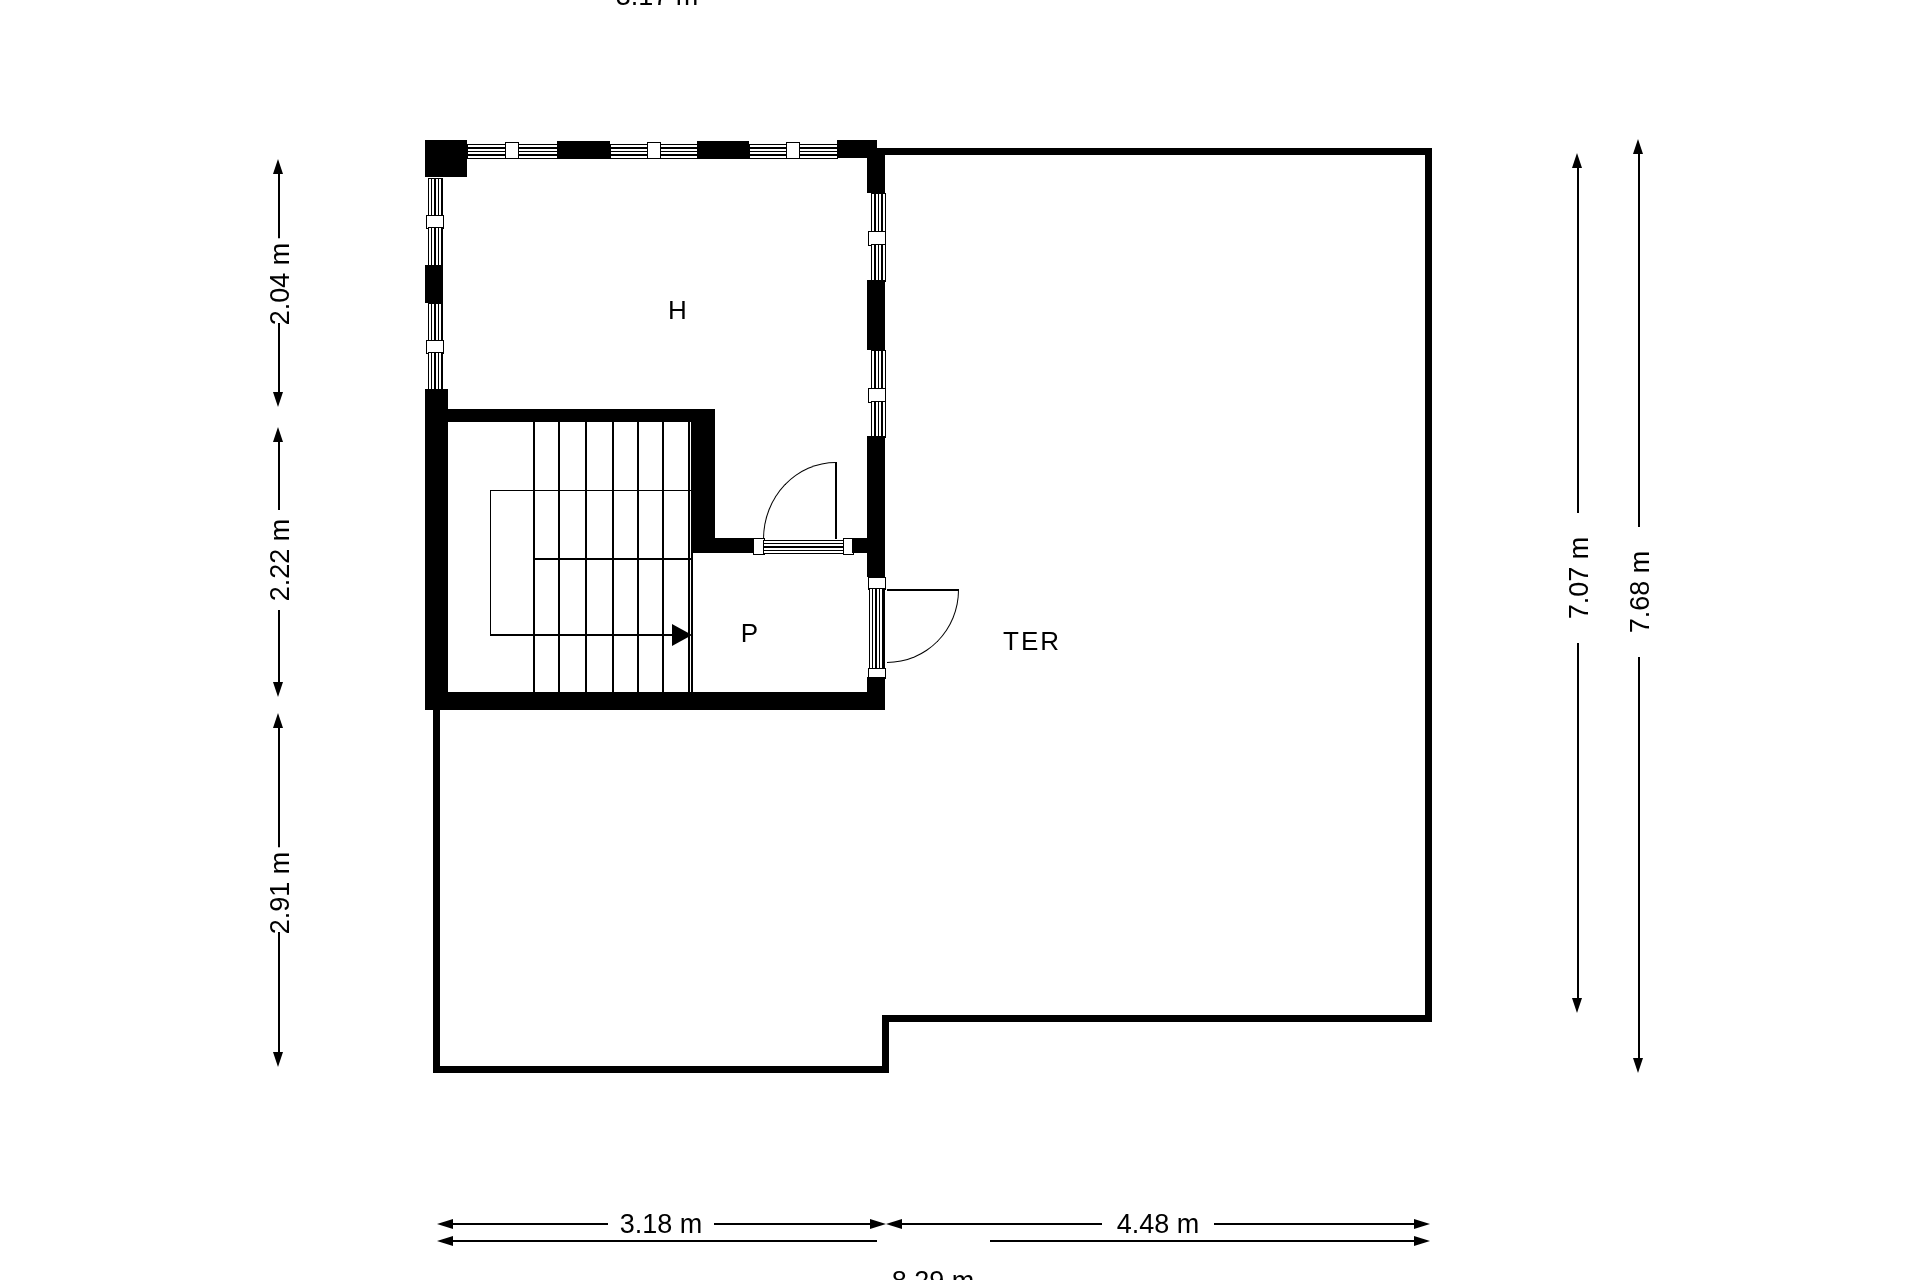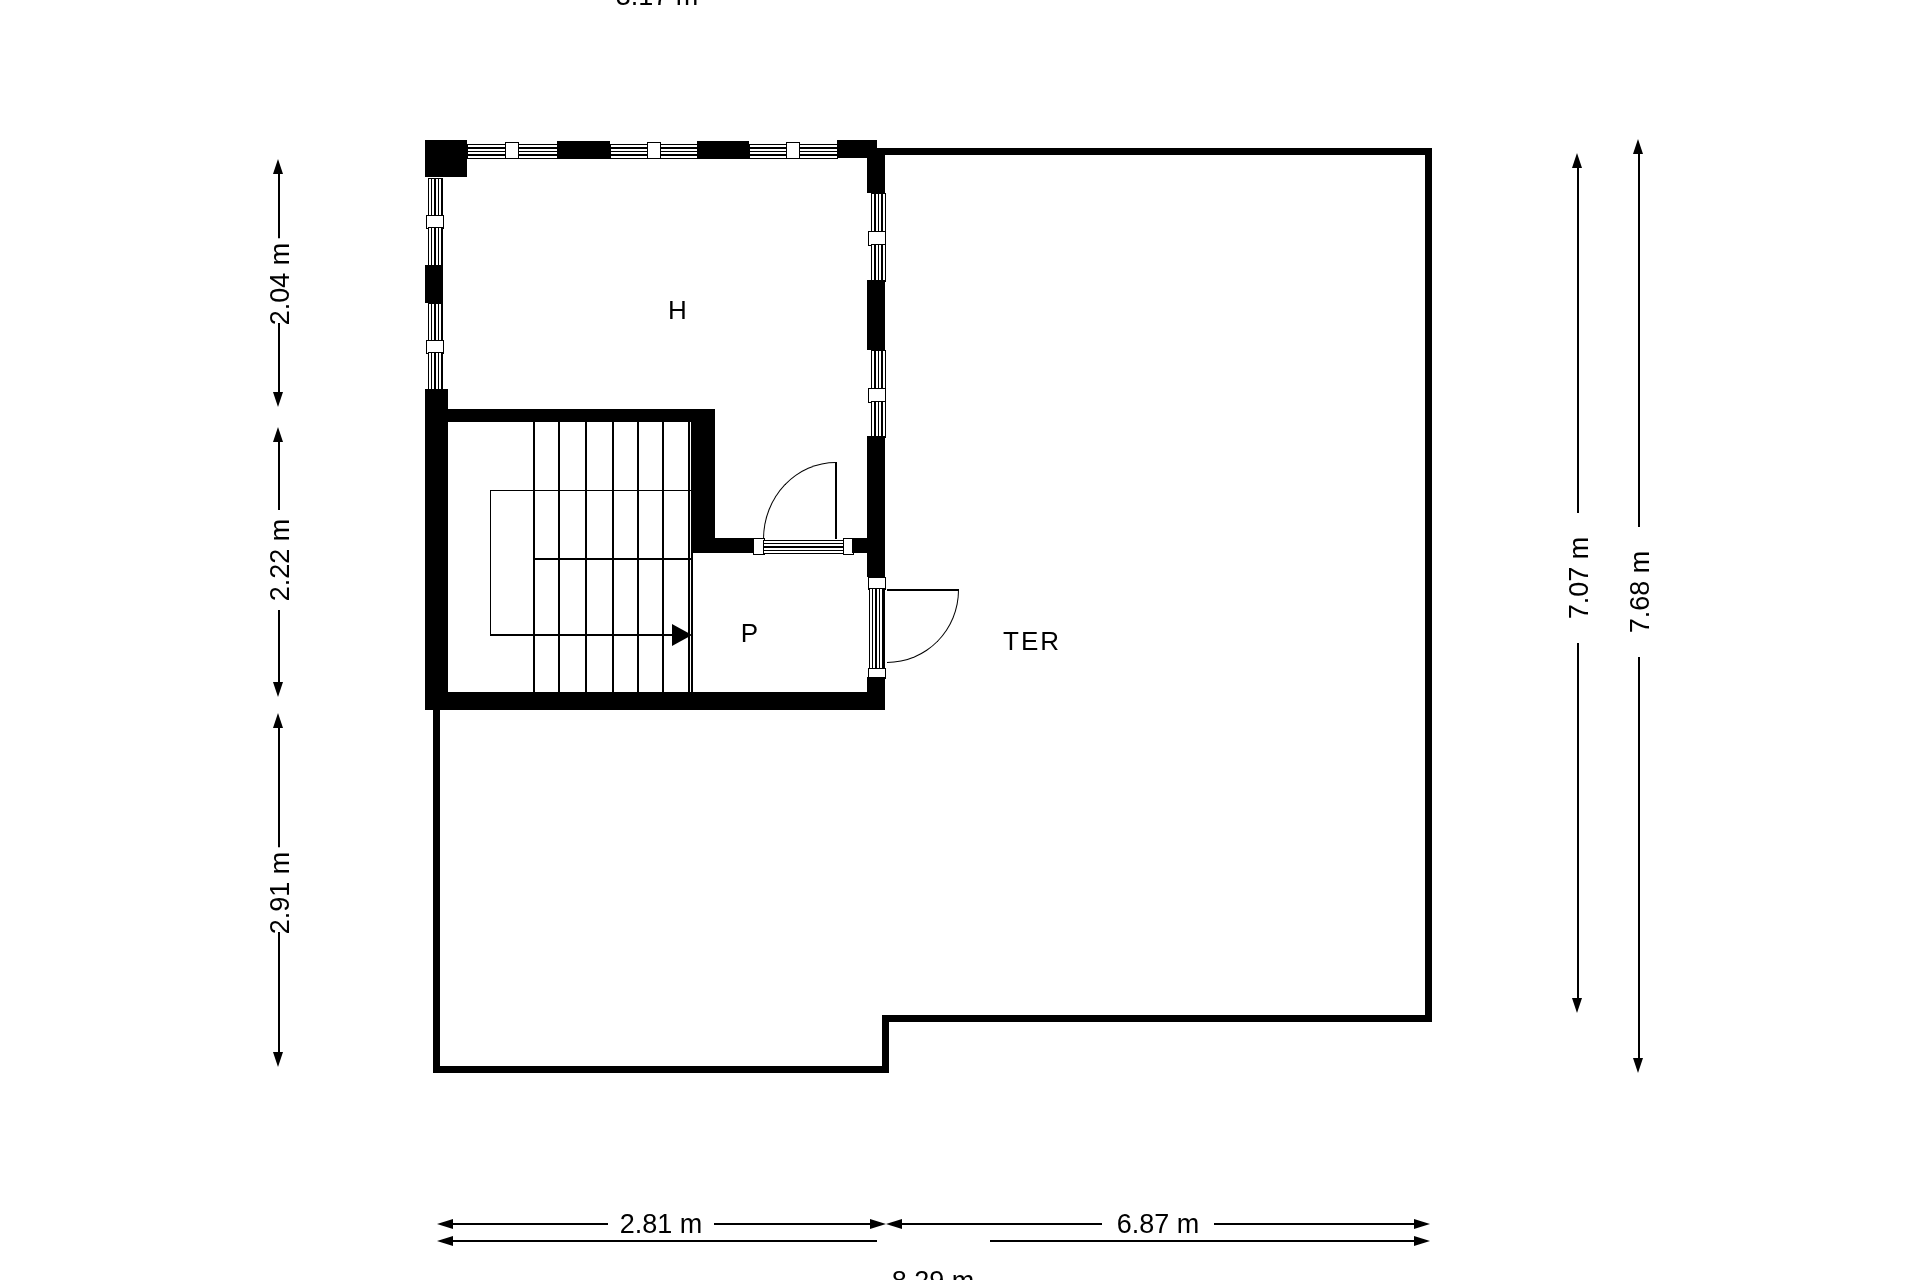--- a/index.html
+++ b/index.html
@@ -136,26 +136,26 @@
   <div class="tri arr-down" style="left:1572px;top:998px"></div>
 
   <div class="tri arr-up" style="left:1633px;top:139px"></div>
   <div class="sline-v" style="left:1638px;top:147px;height:380px"></div>
   <div class="dlabel vert" style="left:1640px;top:592px">7.68 m</div>
   <div class="sline-v" style="left:1638px;top:657px;height:402px"></div>
   <div class="tri arr-down" style="left:1633px;top:1058px"></div>
 
   <div class="tri arr-left" style="left:437px;top:1219px"></div>
   <div class="sline-h" style="left:453px;top:1223px;width:155px"></div>
-  <div class="dlabel" style="left:661px;top:1224px">2.81 m</div>
+  <div class="dlabel" style="left:661px;top:1224px">3.18 m</div>
   <div class="sline-h" style="left:714px;top:1223px;width:157px"></div>
   <div class="tri arr-right" style="left:870px;top:1219px"></div>
   <div class="tri arr-left" style="left:886px;top:1219px"></div>
   <div class="sline-h" style="left:902px;top:1223px;width:200px"></div>
-  <div class="dlabel" style="left:1158px;top:1224px">6.87 m</div>
+  <div class="dlabel" style="left:1158px;top:1224px">4.48 m</div>
   <div class="sline-h" style="left:1214px;top:1223px;width:200px"></div>
   <div class="tri arr-right" style="left:1414px;top:1219px"></div>
 
   <div class="tri arr-left" style="left:437px;top:1236px"></div>
   <div class="sline-h" style="left:453px;top:1240px;width:424px"></div>
   <div class="dlabel clip" style="left:933px;top:1266px">8.29 m</div>
   <div class="sline-h" style="left:990px;top:1240px;width:424px"></div>
   <div class="tri arr-right" style="left:1414px;top:1236px"></div>
 
   <div class="dlabel clip" style="left:657px;top:-19px">3.17 m</div>

